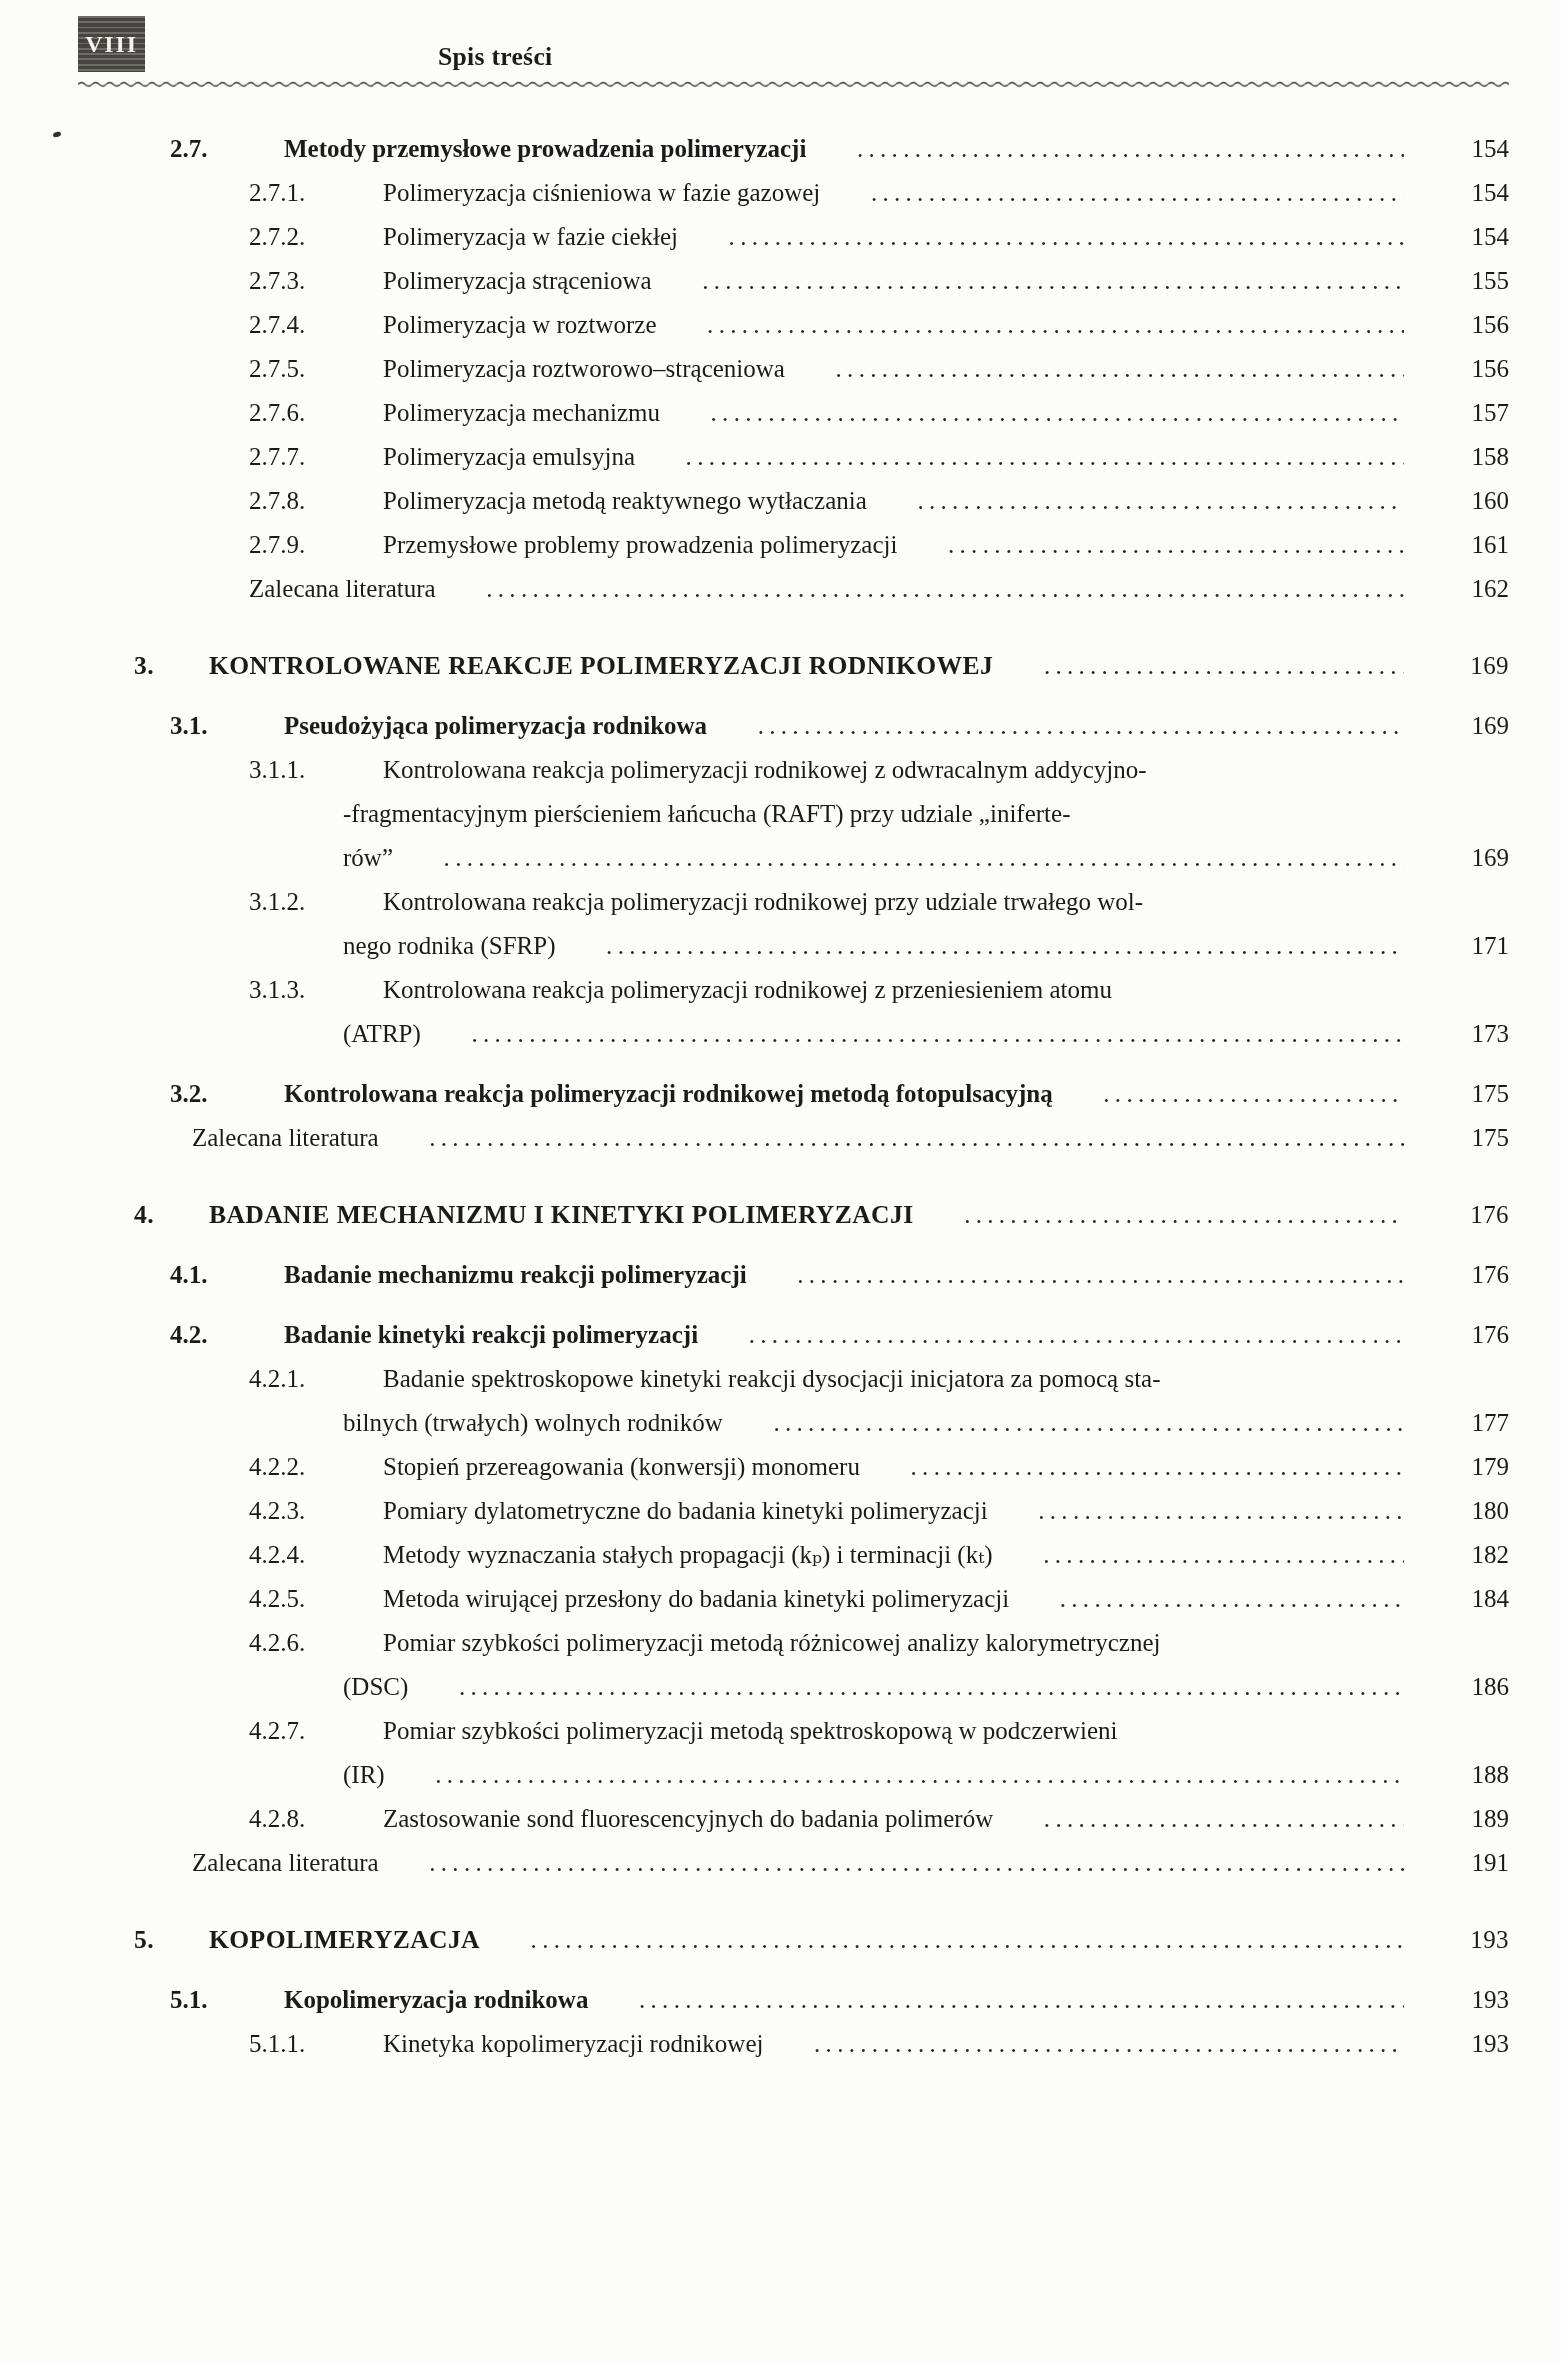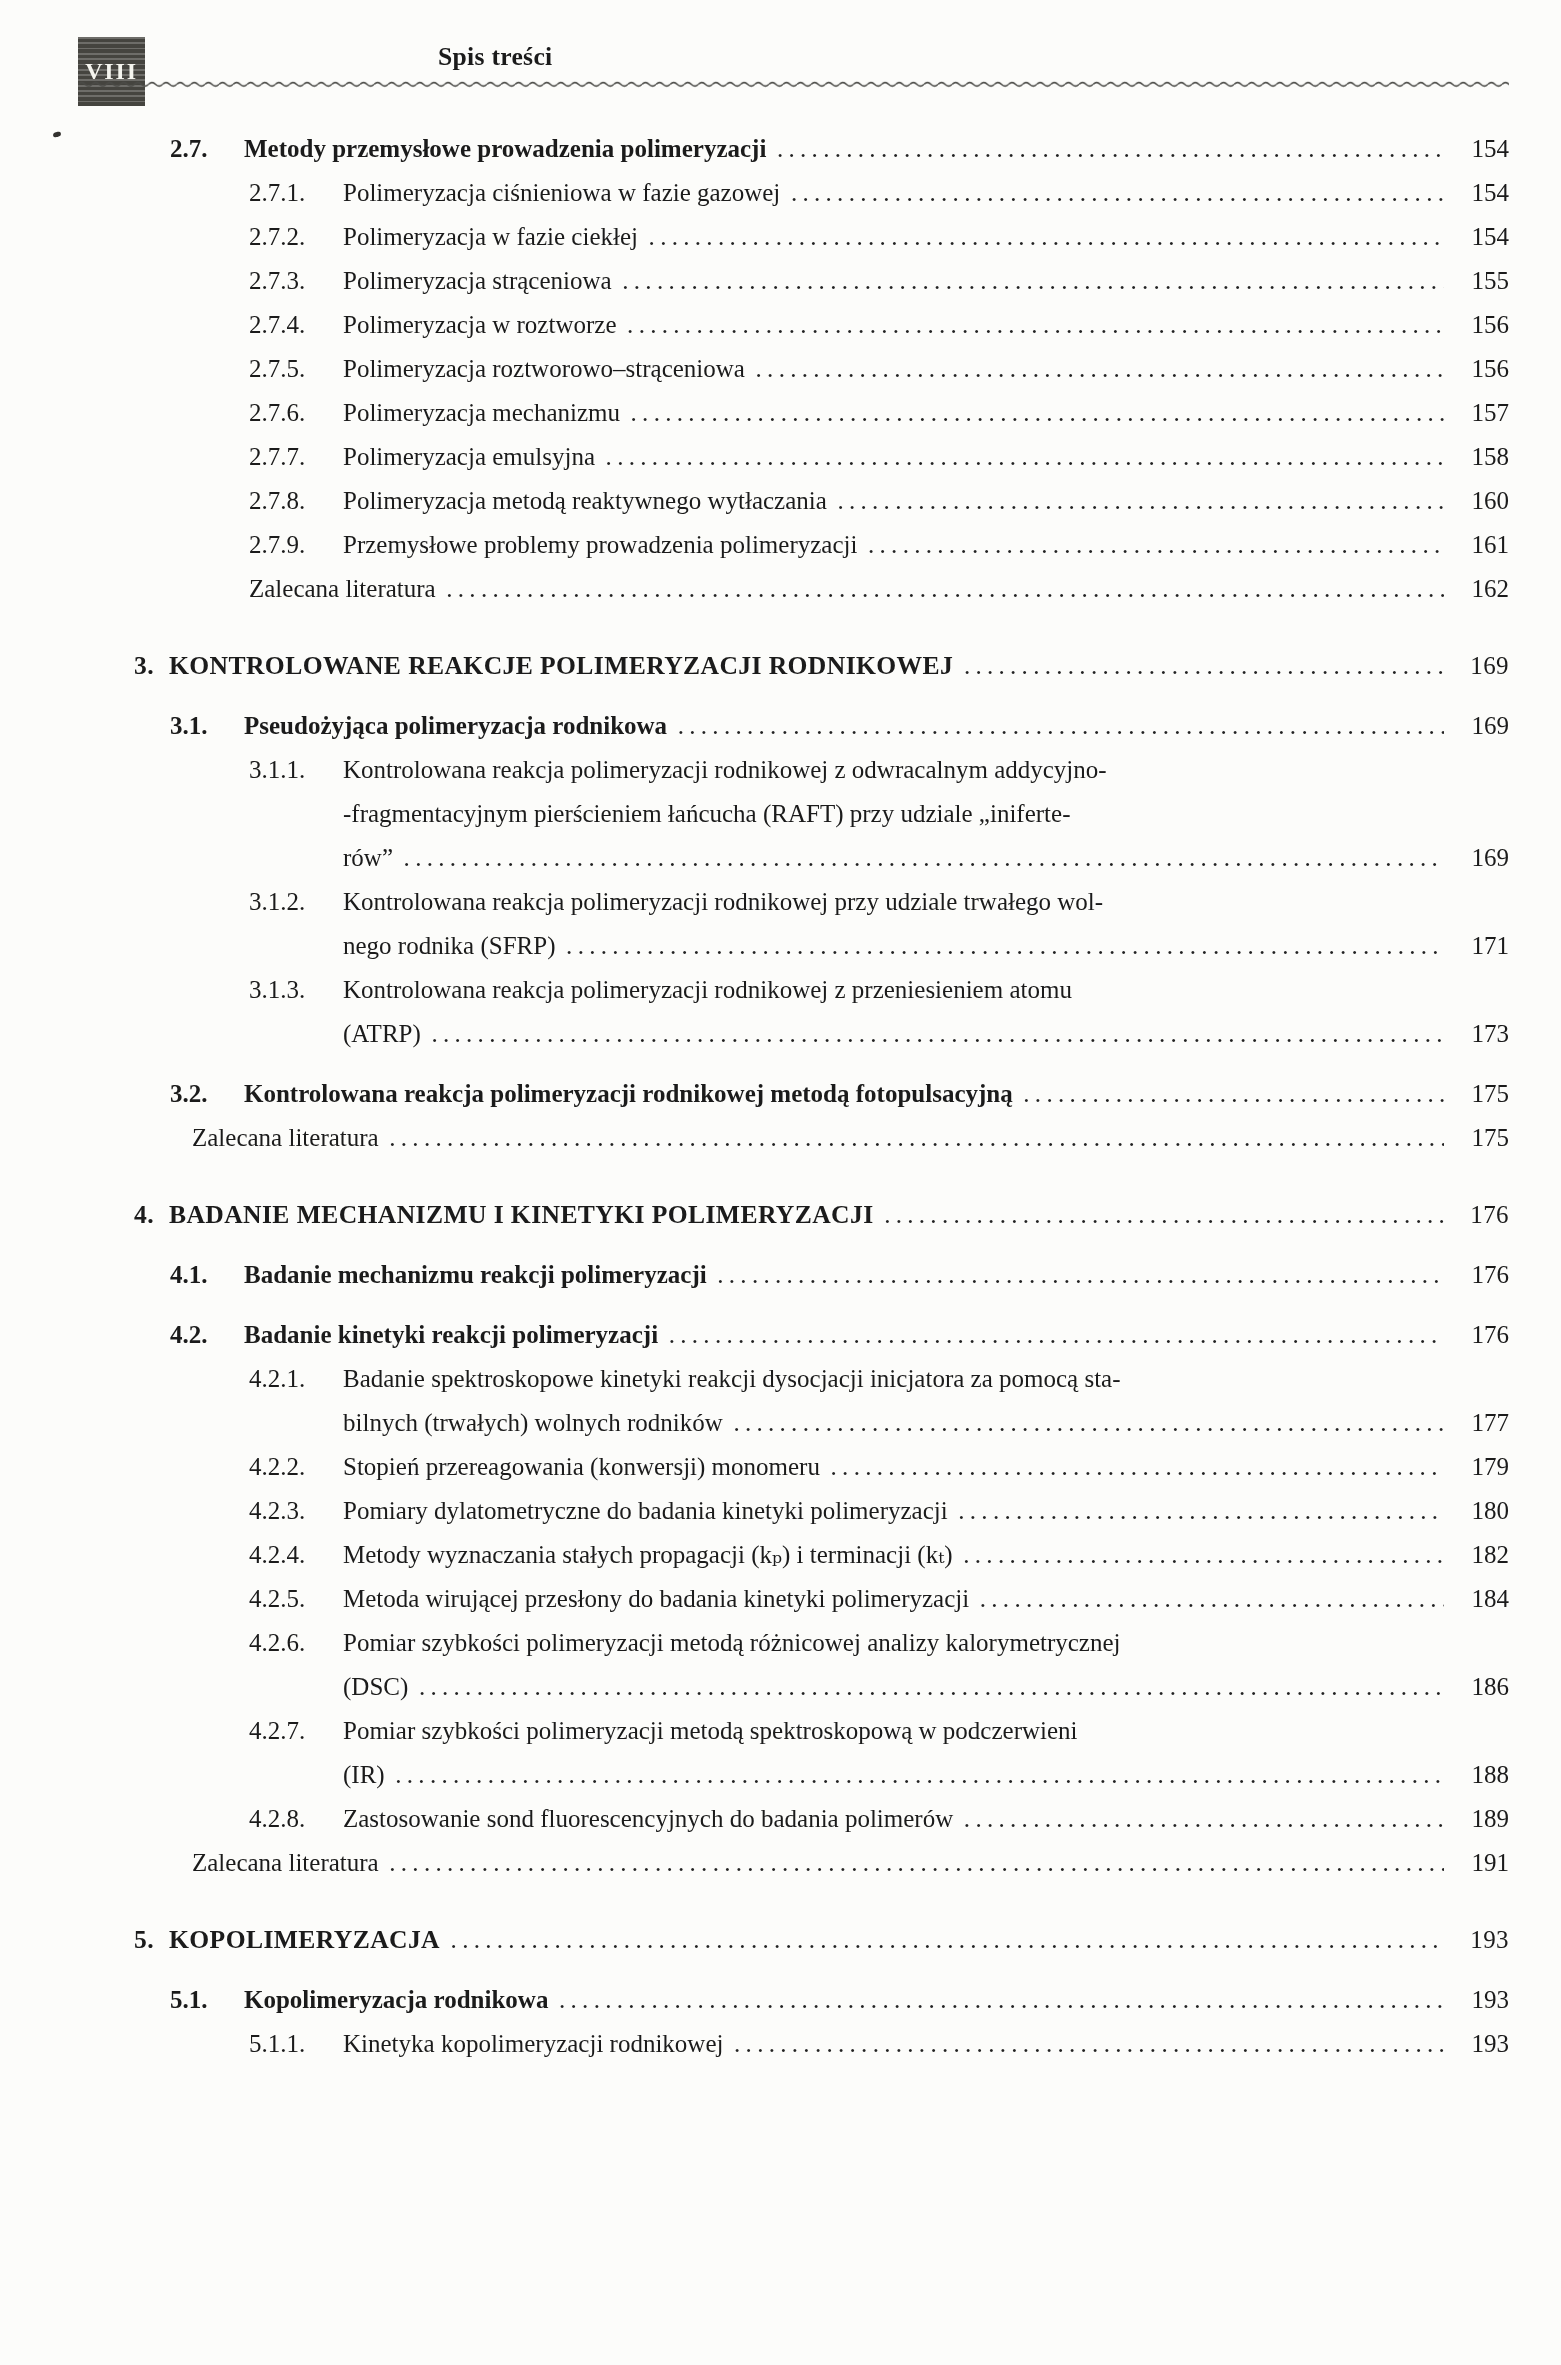--- a/index.html
+++ b/index.html
@@ -10,21 +10,21 @@
     height:2366px;
     background:#fcfcfa;
     overflow:hidden;
     font-family:"Liberation Serif","DejaVu Serif",serif;
     color:#1b1b1b;
   }
 
   
   .page-head { position:relative; height:88px; }
   .folio {
-    position:absolute; left:78px; top:37px; width:67px; height:69px;
+    position:absolute; left:78px; top:16px; width:67px; height:56px;
     background:
       repeating-linear-gradient(180deg, rgba(255,255,255,.22) 0 1.8px, rgba(0,0,0,0) 1.8px 5.3px),
       #45443f;
     display:flex; align-items:center; justify-content:center;
   }
   .folio-num { color:#f5f5ef; font-weight:bold; font-size:24px; letter-spacing:1.8px; }
   .head-title {
     position:absolute; left:438px; top:42px; margin:0;
     font-size:25.6px; font-weight:bold; letter-spacing:0.3px;
   }
@@ -39,21 +39,21 @@
   
   .toc { padding:39px 53px 0 79px; }
   .entry { font-size:25px; font-weight:normal; }
   .entry.chapter { margin-top:33px; font-weight:bold; font-size:25.6px; letter-spacing:0.4px; padding-left:55px; }
   .entry.section { margin-top:16px; font-weight:bold; padding-left:91px; }
   .entry.sub     { padding-left:170px; }
   .entry.plain   { padding-left:170px; }
   .entry.plain-mid { padding-left:113px; }
   .toc .entry:first-child { margin-top:0; }
 
-  .line { display:flex; align-items:baseline; line-height:44px; }
+  .line { display:flex; align-items:baseline; line-height:44px;gap:40px; }
   .sub .line.cont { padding-left:94px; }
 
   .num { flex:0 0 auto; }
   .chapter .num { min-width:35px; }
   .section .num { min-width:74px; }
   .sub .num     { min-width:94px; }
 
   .txt { flex:0 0 auto; white-space:nowrap; }
 
   .dots {

